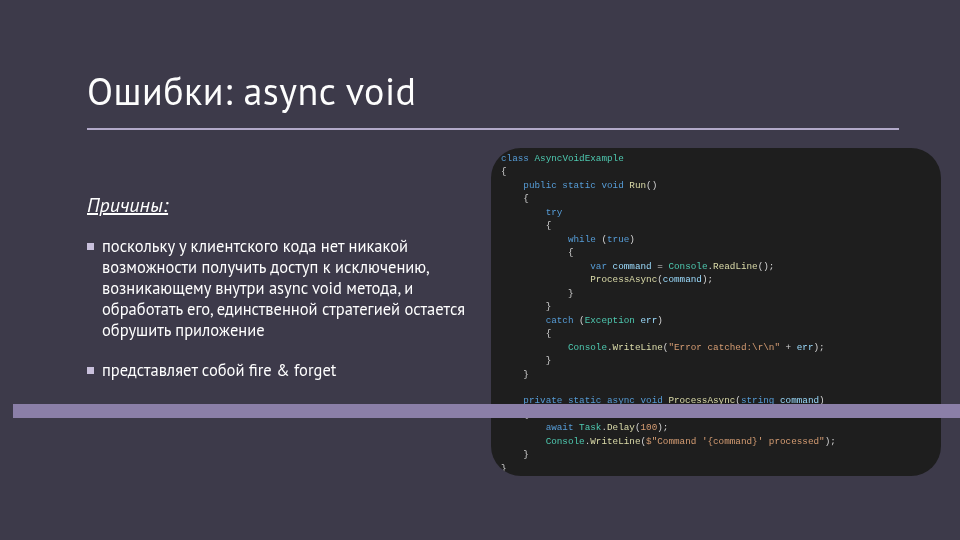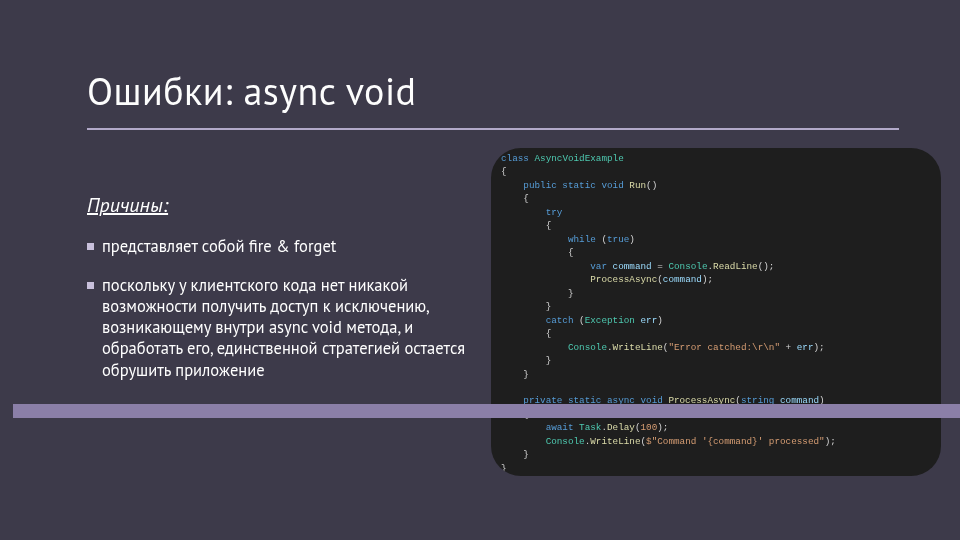--- a/index.html
+++ b/index.html
@@ -86,26 +86,26 @@
 <div class="slide">
 
   <div class="title">Ошибки: async void</div>
   <div class="underline"></div>
 
   <div class="content">
     <div class="reasons-label">Причины:</div>
 
     <div class="bullet">
       <div class="sq"></div>
-      <div class="txt">представляет собой fire &amp; forget</div>
+      <div class="txt">поскольку у клиентского кода нет никакой возможности получить доступ к исключению, возникающему внутри async void метода, и обработать его, единственной стратегией остается обрушить приложение</div>
     </div>
 
     <div class="bullet">
       <div class="sq"></div>
-      <div class="txt">поскольку у клиентского кода нет никакой возможности получить доступ к исключению, возникающему внутри async void метода, и обработать его, единственной стратегией остается обрушить приложение</div>
+      <div class="txt">представляет собой fire &amp; forget</div>
     </div>
   </div>
 
   <div class="code-panel"><span class="kw">class</span><span class="cls"> AsyncVoidExample</span>
 <span>{</span>
 <span class="kw">    public static void</span><span class="mth"> Run</span><span>()</span>
 <span>    {</span>
 <span class="kw">        try</span>
 <span>        {</span>
 <span class="kw">            while</span><span> (</span><span class="kw">true</span><span>)</span>

